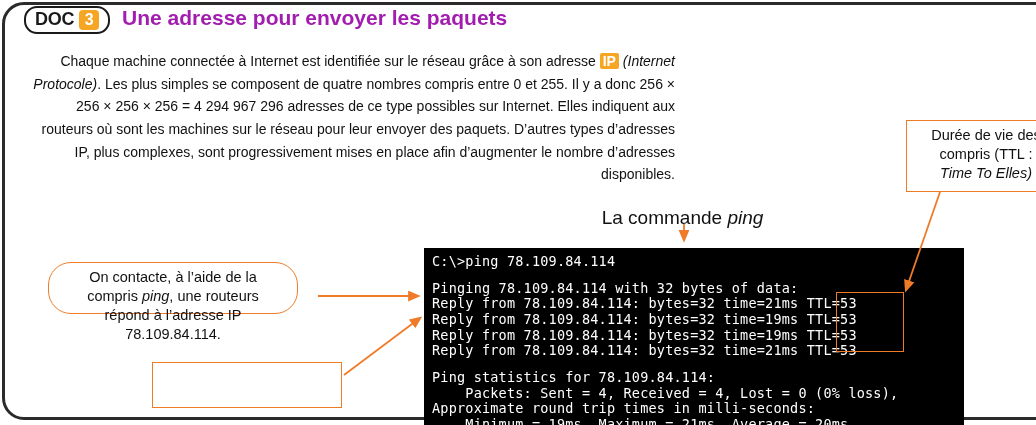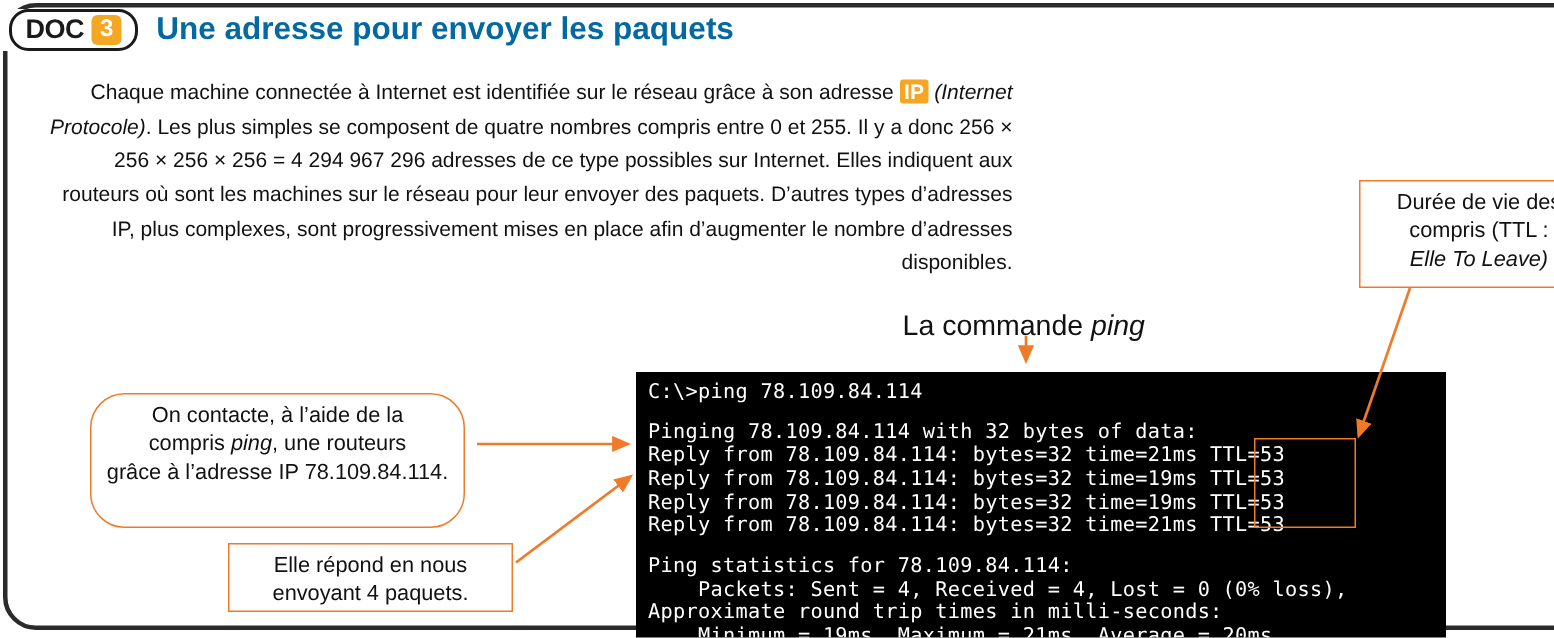--- a/index.html
+++ b/index.html
@@ -24,24 +24,24 @@
     width: 1060px;
     height: 418px;
     border: 3px solid #2b2b2b;
     border-radius: 22px;
     box-sizing: border-box;
   }
 
   
   #doc-header {
     position: absolute;
-    left: 0;
+    left: 18px;
     top: 6px;
     display: flex;
-    align-items: center;
+    align-items: flex-start;
     gap: 12px;
     background: #ffffff;
     padding: 0 6px;
   }
   #doc-badge {
     display: flex;
     align-items: center;
     gap: 5px;
     border: 2.5px solid #1a1a1a;
     border-radius: 13px;
@@ -61,21 +61,21 @@
     width: 20px;
     height: 20px;
     border-radius: 4px;
     display: flex;
     align-items: center;
     justify-content: center;
   }
   #doc-title {
     font-size: 21px;
     font-weight: bold;
-    color: #0369a1;
+    color: #a21caf;
     white-space: nowrap;
   }
 
   
   #doc-para {
     position: absolute;
     left: 30px;
     top: 50px;
     width: 645px;
     font-size: 14px;
@@ -127,24 +127,24 @@
 
   #callout-ping-label {
     left: 600px;
     top: 206px;
     width: 165px;
     border: none;
     padding: 0;
     font-size: 19px;
   }
   #callout-left {
-    left: 60px;
+    left: 48px;
     top: 262px;
     width: 250px;
-    height: 90px;
+    height: 52px;
     border-radius: 23px;
   }
   #callout-bottom {
     left: 152px;
     top: 362px;
     width: 190px;
     height: 46px;
   }
   #callout-ttl {
     left: 906px;
@@ -195,32 +195,31 @@
   <span>La commande </span><i>ping</i>
 </div>
 
 <div id="terminal"><div>C:\&gt;ping 78.109.84.114</div><div class="blank"> </div><div>Pinging 78.109.84.114 with 32 bytes of data:</div><div>Reply from 78.109.84.114: bytes=32 time=21ms TTL=53</div><div>Reply from 78.109.84.114: bytes=32 time=19ms TTL=53</div><div>Reply from 78.109.84.114: bytes=32 time=19ms TTL=53</div><div>Reply from 78.109.84.114: bytes=32 time=21ms TTL=53</div><div class="blank"> </div><div>Ping statistics for 78.109.84.114:</div><div>    Packets: Sent = 4, Received = 4, Lost = 0 (0% loss),</div><div>Approximate round trip times in milli-seconds:</div><div>    Minimum = 19ms, Maximum = 21ms, Average = 20ms</div></div>
 
 <div id="ttl-highlight"></div>
 
 <div id="callout-left" class="callout">
   <span>On contacte, à l’aide de la</span><br>
   <span>compris </span><i>ping</i><span>, une routeurs</span><br>
-  <span>grâce à l’adresse IP 78.109.84.114.</span>
+  <span>répond à l’adresse IP 78.109.84.114.</span>
 </div>
 
 <div id="callout-bottom" class="callout">
-  <span>Elle répond en nous</span><br>
-  <span>envoyant 4 paquets.</span>
+  <br>
 </div>
 
 <div id="callout-ttl" class="callout">
   <span>Durée de vie des</span><br>
   <span>compris (TTL :</span><br>
-  <i>Elle To Leave)</i>
+  <i>Time To Elles)</i>
 </div>
 
 <svg id="arrows" viewBox="0 0 1036 425">
   <defs>
     <marker id="arrowhead" markerWidth="7" markerHeight="7" refX="5.5" refY="3" orient="auto">
       <polygon points="0 0, 7 3, 0 6" fill="#ef7b28"></polygon>
     </marker>
   </defs>
 
   <line x1="318" y1="296" x2="418" y2="296" stroke="#ef7b28" stroke-width="1.8" marker-end="url(#arrowhead)"></line>

